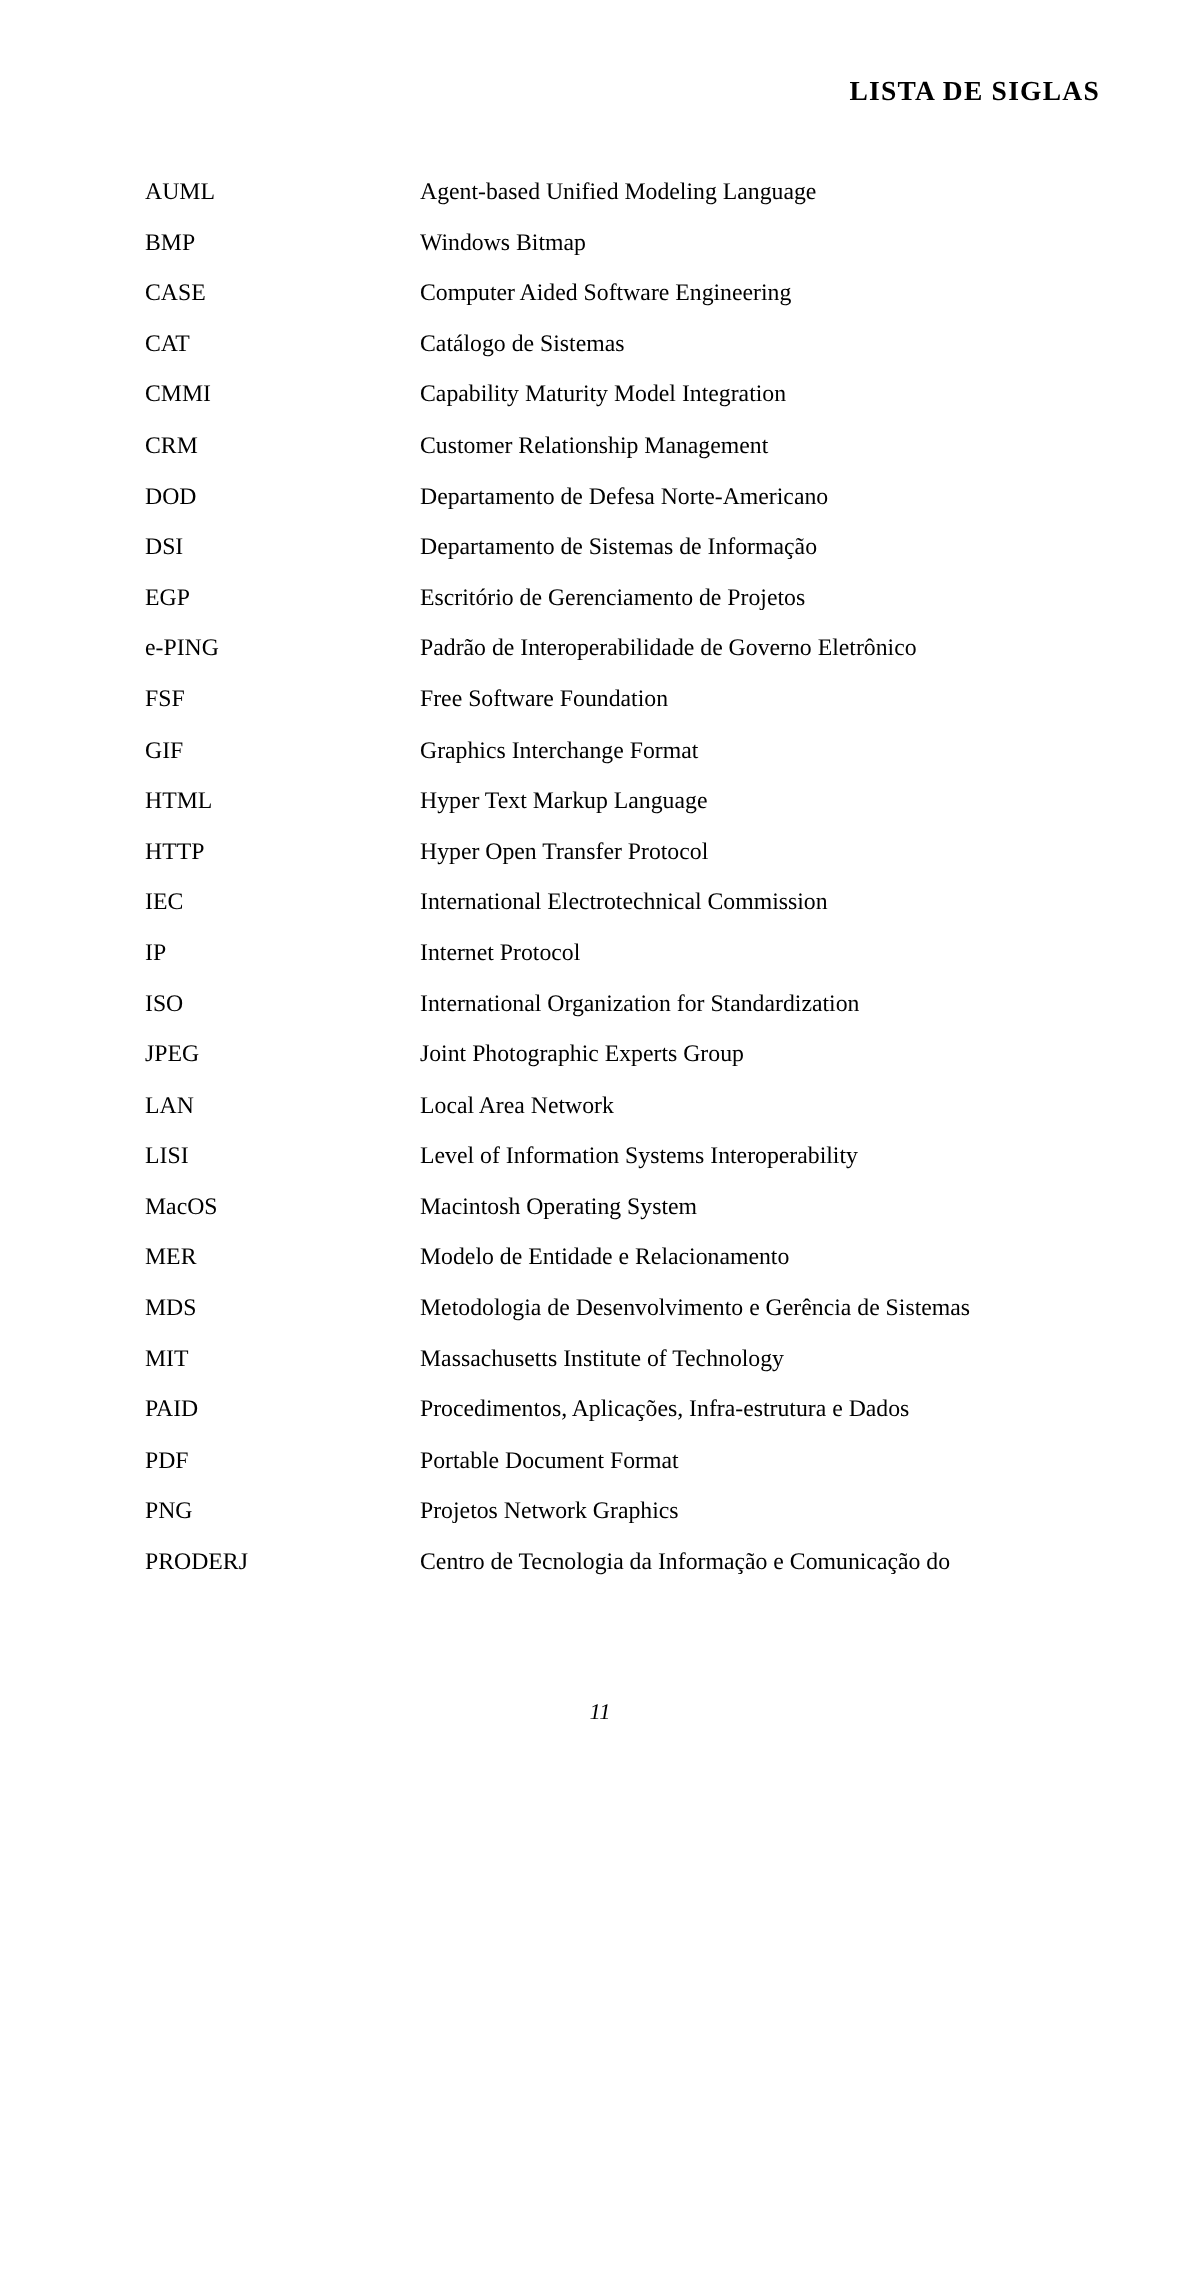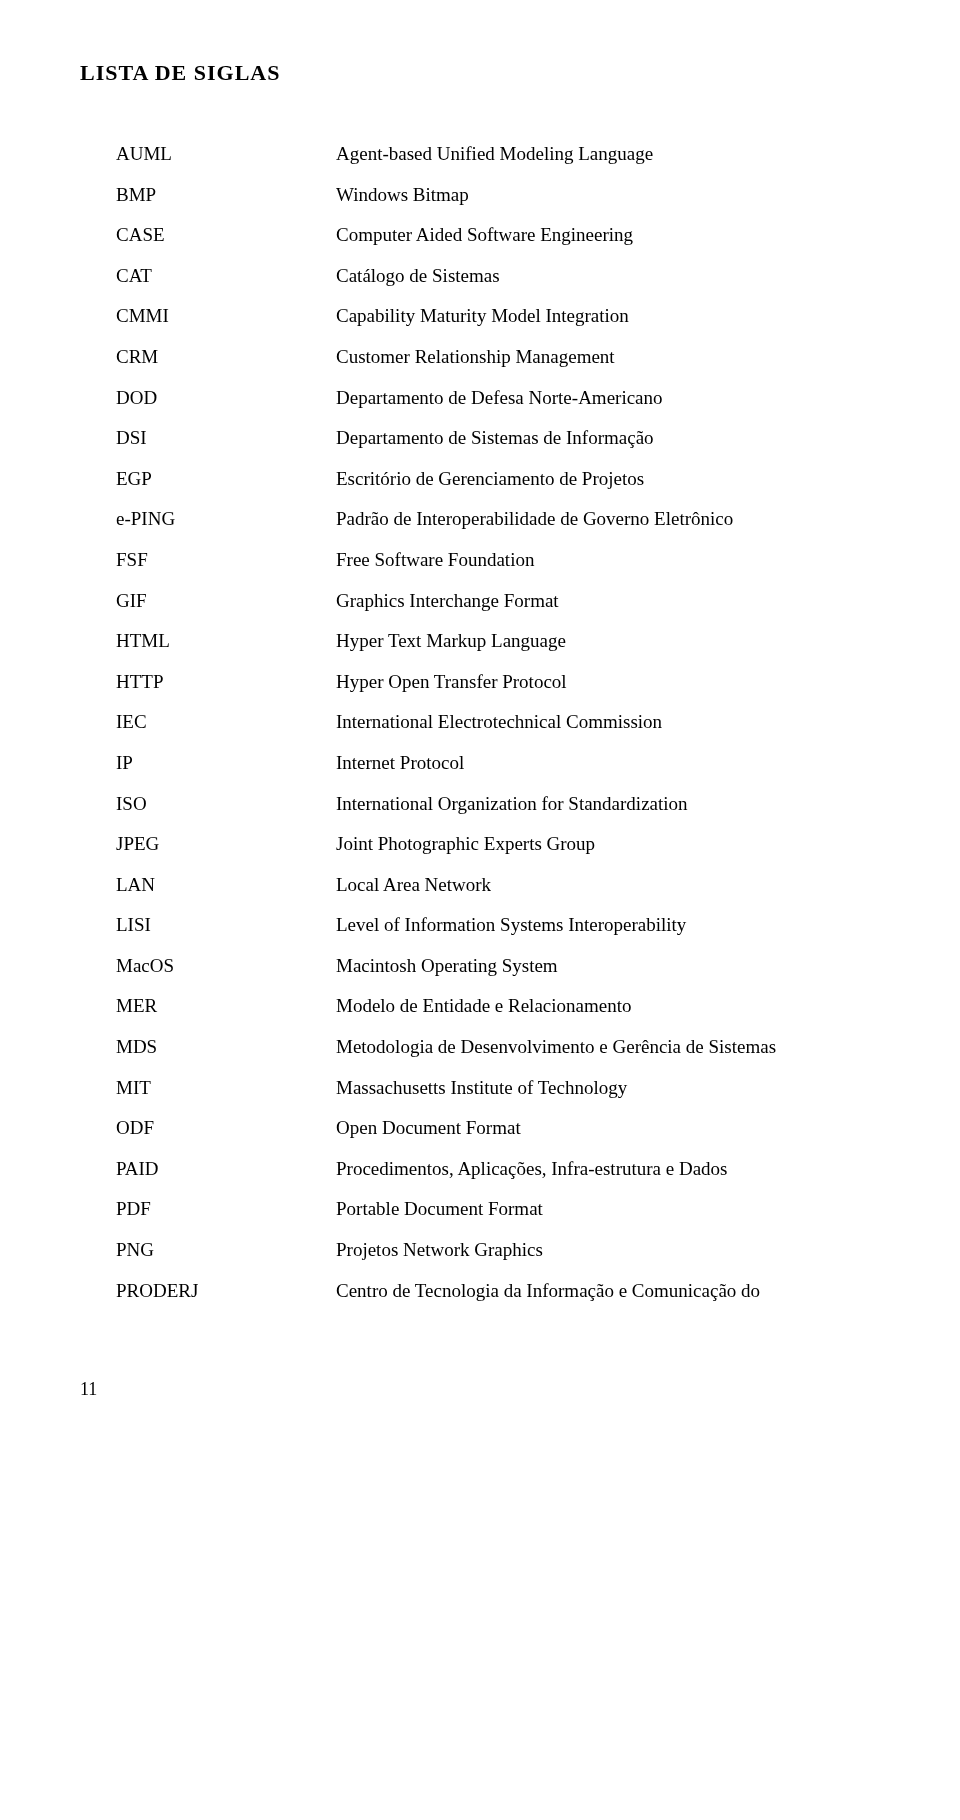--- a/index.html
+++ b/index.html
@@ -11,21 +11,21 @@
     body {
       background: #ffffff;
       font-family: "Times New Roman", Times, serif;
       width: 960px;
       min-height: 1820px;
       padding: 60px 80px 80px 80px;
       color: #000000;
     }
 
     .page-title {
-      text-align: left;
+      text-align: right;
       font-size: 22px;
       font-weight: bold;
       margin-bottom: 48px;
       letter-spacing: 1px;
     }
 
     .acronym-table {
       width: 100%;
       border-collapse: collapse;
       margin-left: 36px;
@@ -38,23 +38,24 @@
       line-height: 1.4;
     }
 
     .acronym-table tr td:first-child {
       width: 220px;
       font-weight: normal;
       padding-right: 20px;
     }
 
     .page-number {
-      text-align: left;
-      margin-top: 68px;
+      text-align: center;
+      margin-top: 88px;
       font-size: 18px;
+      font-style: italic;
     }
   </style>
 </head>
 <body>
 
 <h1 class="page-title">LISTA DE SIGLAS</h1>
 
 <table class="acronym-table">
   <tbody id="acronym-body">
       <tr>
@@ -147,24 +148,20 @@
       </tr>
       <tr>
         <td>MDS</td>
         <td>Metodologia de Desenvolvimento e Gerência de Sistemas</td>
       </tr>
       <tr>
         <td>MIT</td>
         <td>Massachusetts Institute of Technology</td>
       </tr>
       <tr>
-        <td>ODF</td>
-        <td>Open Document Format</td>
-      </tr>
-      <tr>
         <td>PAID</td>
         <td>Procedimentos, Aplicações, Infra-estrutura e Dados</td>
       </tr>
       <tr>
         <td>PDF</td>
         <td>Portable Document Format</td>
       </tr>
       <tr>
         <td>PNG</td>
         <td>Projetos Network Graphics</td>

